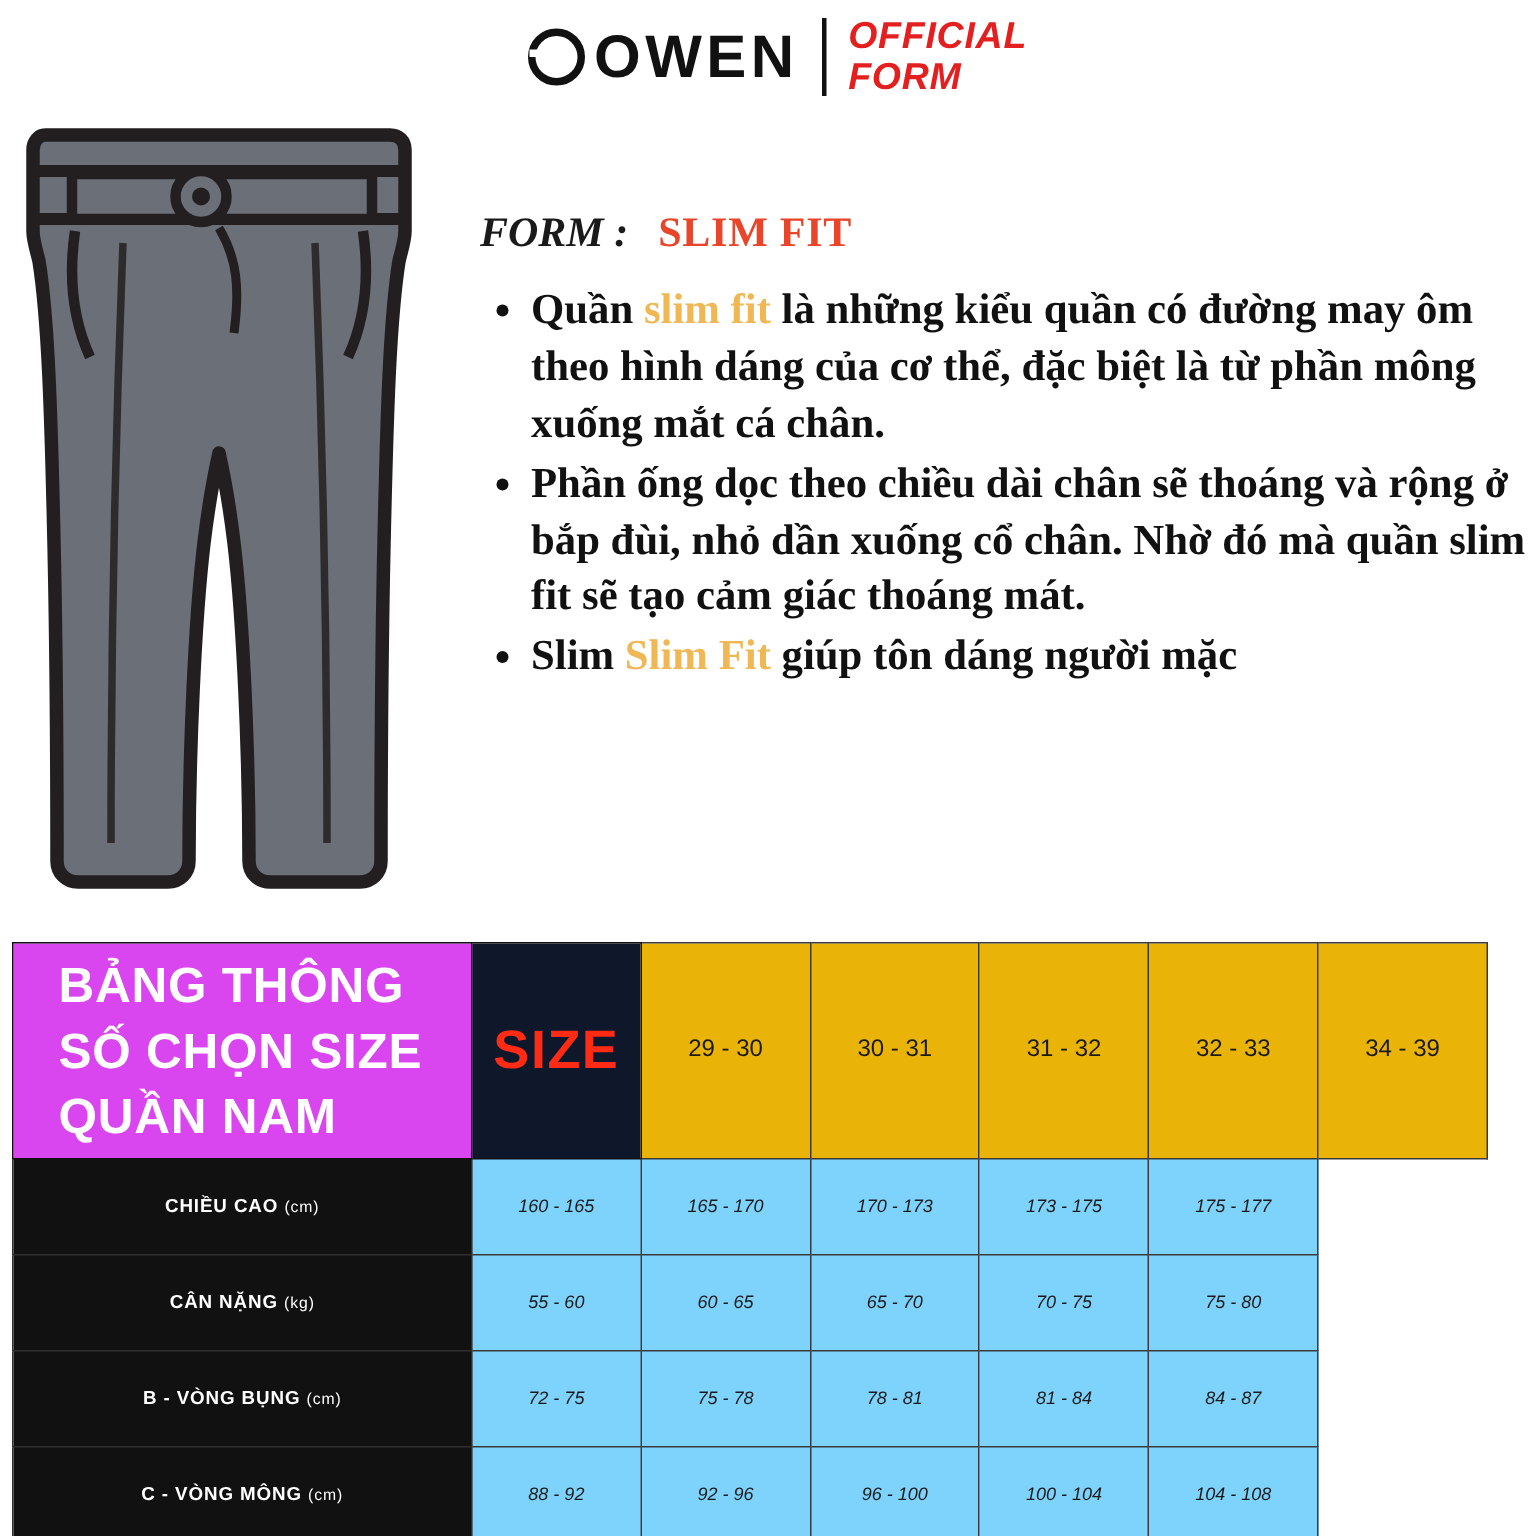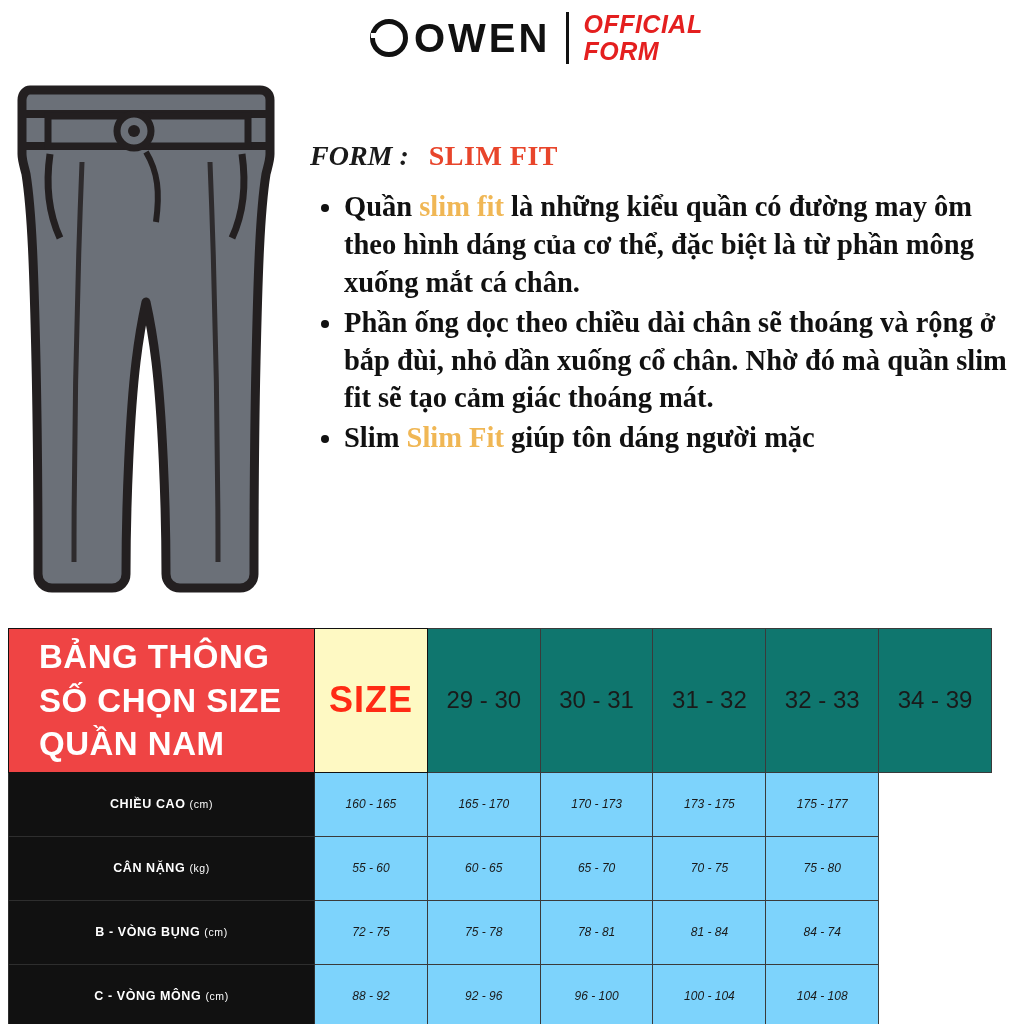--- a/index.html
+++ b/index.html
@@ -18,21 +18,21 @@
   
   .logo-bar {
     position: absolute;
     top: 0;
     left: 0;
     width: 1024px;
     height: 78px;
   }
   .logo-wrap {
     position: absolute;
-    left: 370px;
+    left: 352px;
     top: 6px;
     display: flex;
     align-items: center;
     height: 64px;
   }
   .logo-mark {
     width: 28px;
     height: 28px;
     border: 5px solid #111111;
     border-radius: 50%;
@@ -76,21 +76,21 @@
     position: absolute;
     left: 8px;
     top: 62px;
     width: 290px;
     height: 550px;
   }
 
   
   .content {
     position: absolute;
-    left: 310px;
+    left: 320px;
     top: 140px;
     width: 700px;
   }
   .form-line {
     font-family: "Liberation Serif", serif;
     font-size: 28px;
     font-style: italic;
     font-weight: bold;
     color: #1a1a1a;
     margin-bottom: 16px;
@@ -127,21 +127,21 @@
     border-collapse: collapse;
     table-layout: fixed;
   }
   .size-table td {
     border: 1px solid #3a3a3a;
     text-align: center;
     vertical-align: middle;
     font-family: "Liberation Sans", sans-serif;
   }
   .title-cell {
-    background: #ef4444;
+    background: #d946ef;
     color: #ffffff;
     text-align: left !important;
     padding: 6px 0 6px 30px;
     width: 275px;
     font-weight: bold;
     font-size: 33px;
     line-height: 1.32;
     letter-spacing: 0.5px;
     border-color: #111111 !important;
   }
@@ -153,32 +153,32 @@
     letter-spacing: 0.6px;
     width: 165px;
     padding: 8px 4px;
     border-color: #2e2e2e !important;
   }
   .label-cell .unit {
     font-size: 10.5px;
     font-weight: normal;
   }
   .size-word {
-    background: #fef9c3;
+    background: #0f172a;
     color: #ff2b14;
     font-size: 36px;
     font-weight: bold;
     letter-spacing: 1px;
     border-color: #111111 !important;
   }
   .head-cell {
-    font-size: 24px;
+    font-size: 16px;
     color: #1a1a1a;
     height: 86px;
-    background: #0f766e;
+    background: #eab308;
   }
   .val-cell {
     font-size: 12px;
     color: #1a1a1a;
     background: #7dd3fc;
     height: 61px;
     font-style: italic;
   }
 </style>
 </head>
@@ -265,21 +265,21 @@
         <td class="val-cell">65 - 70</td>
         <td class="val-cell">70 - 75</td>
         <td class="val-cell">75 - 80</td>
       </tr>
       <tr>
         <td class="label-cell"><span>B - VÒNG BỤNG</span> <span class="unit">(cm)</span></td>
         <td class="val-cell">72 - 75</td>
         <td class="val-cell">75 - 78</td>
         <td class="val-cell">78 - 81</td>
         <td class="val-cell">81 - 84</td>
-        <td class="val-cell">84 - 74</td>
+        <td class="val-cell">84 - 87</td>
       </tr>
       <tr>
         <td class="label-cell"><span>C - VÒNG MÔNG</span> <span class="unit">(cm)</span></td>
         <td class="val-cell">88 - 92</td>
         <td class="val-cell">92 - 96</td>
         <td class="val-cell">96 - 100</td>
         <td class="val-cell">100 - 104</td>
         <td class="val-cell">104 - 108</td>
       </tr>
     </tbody>

